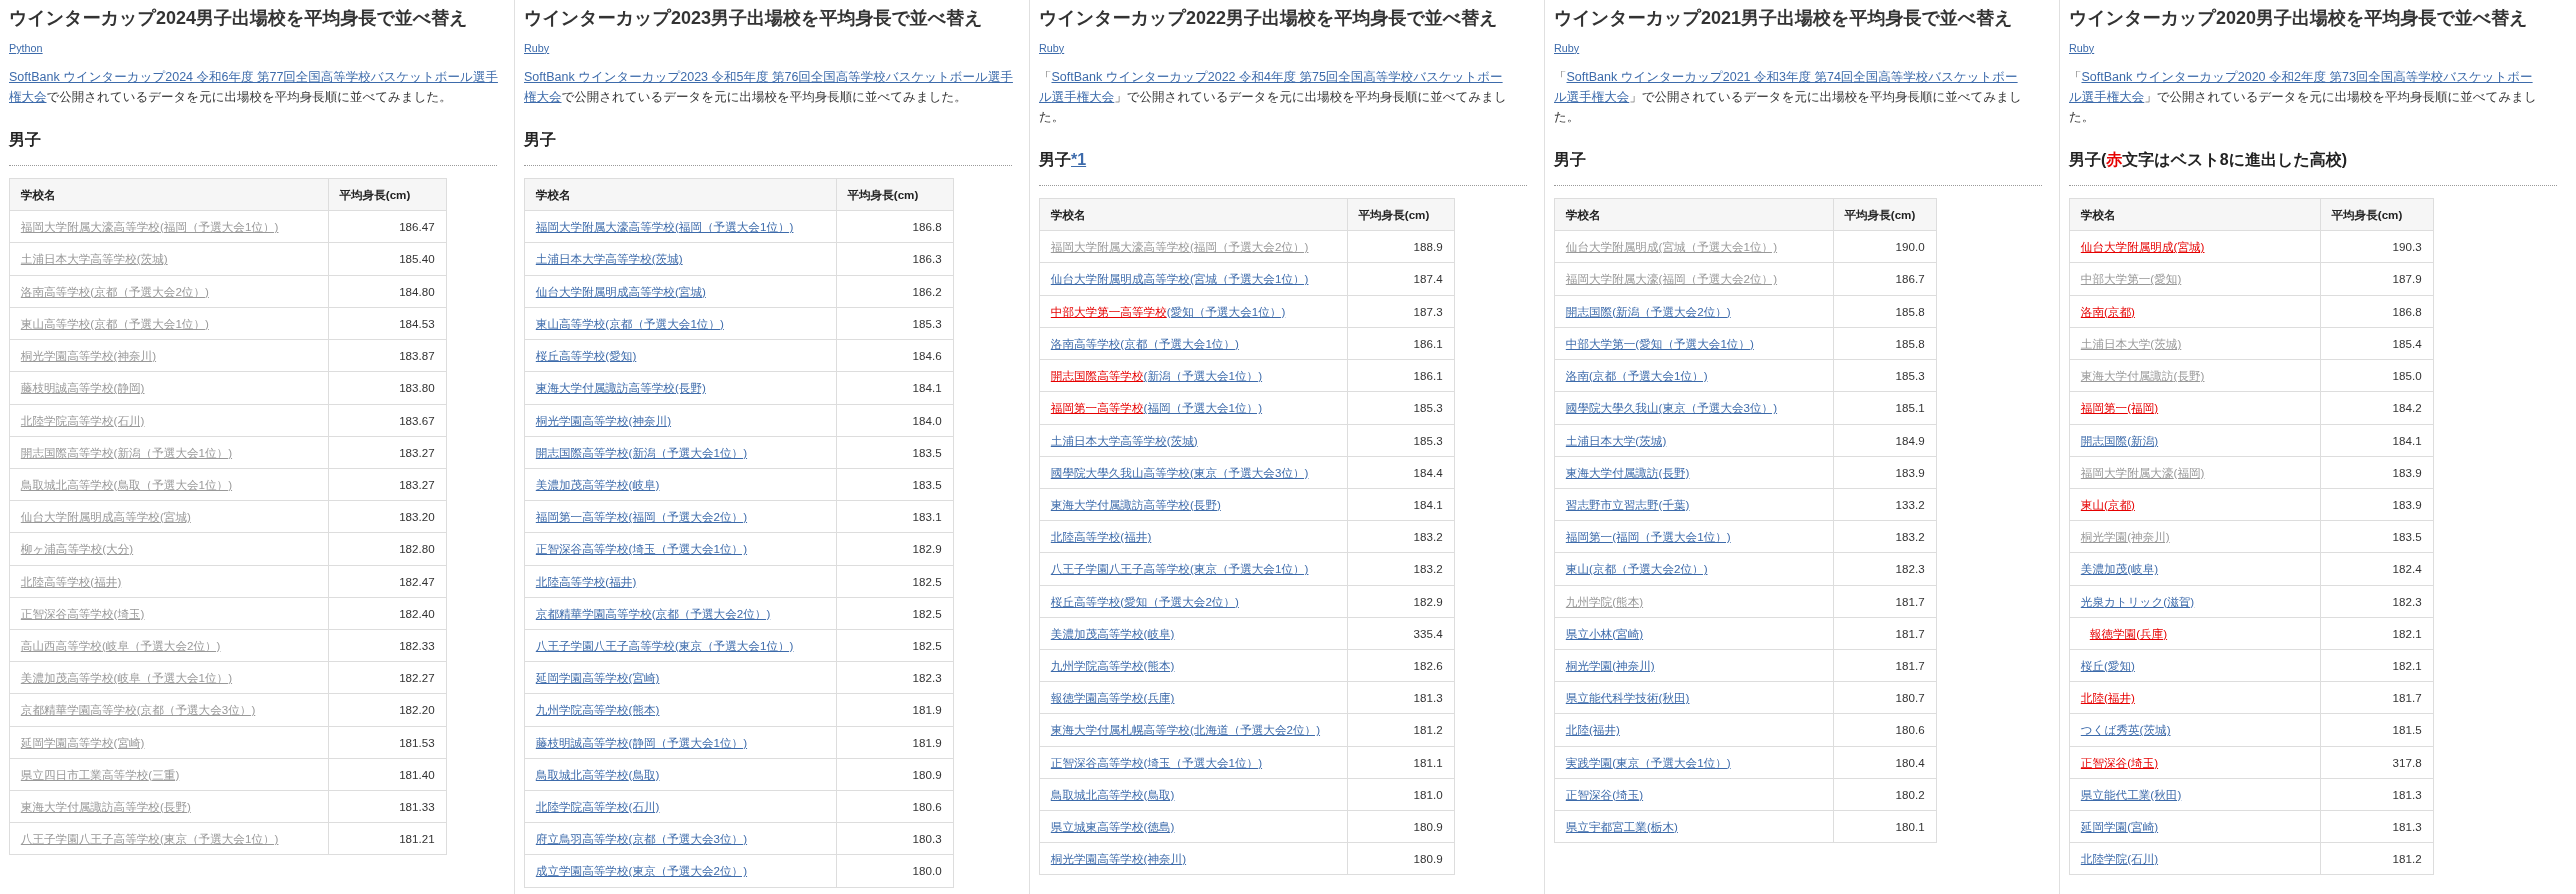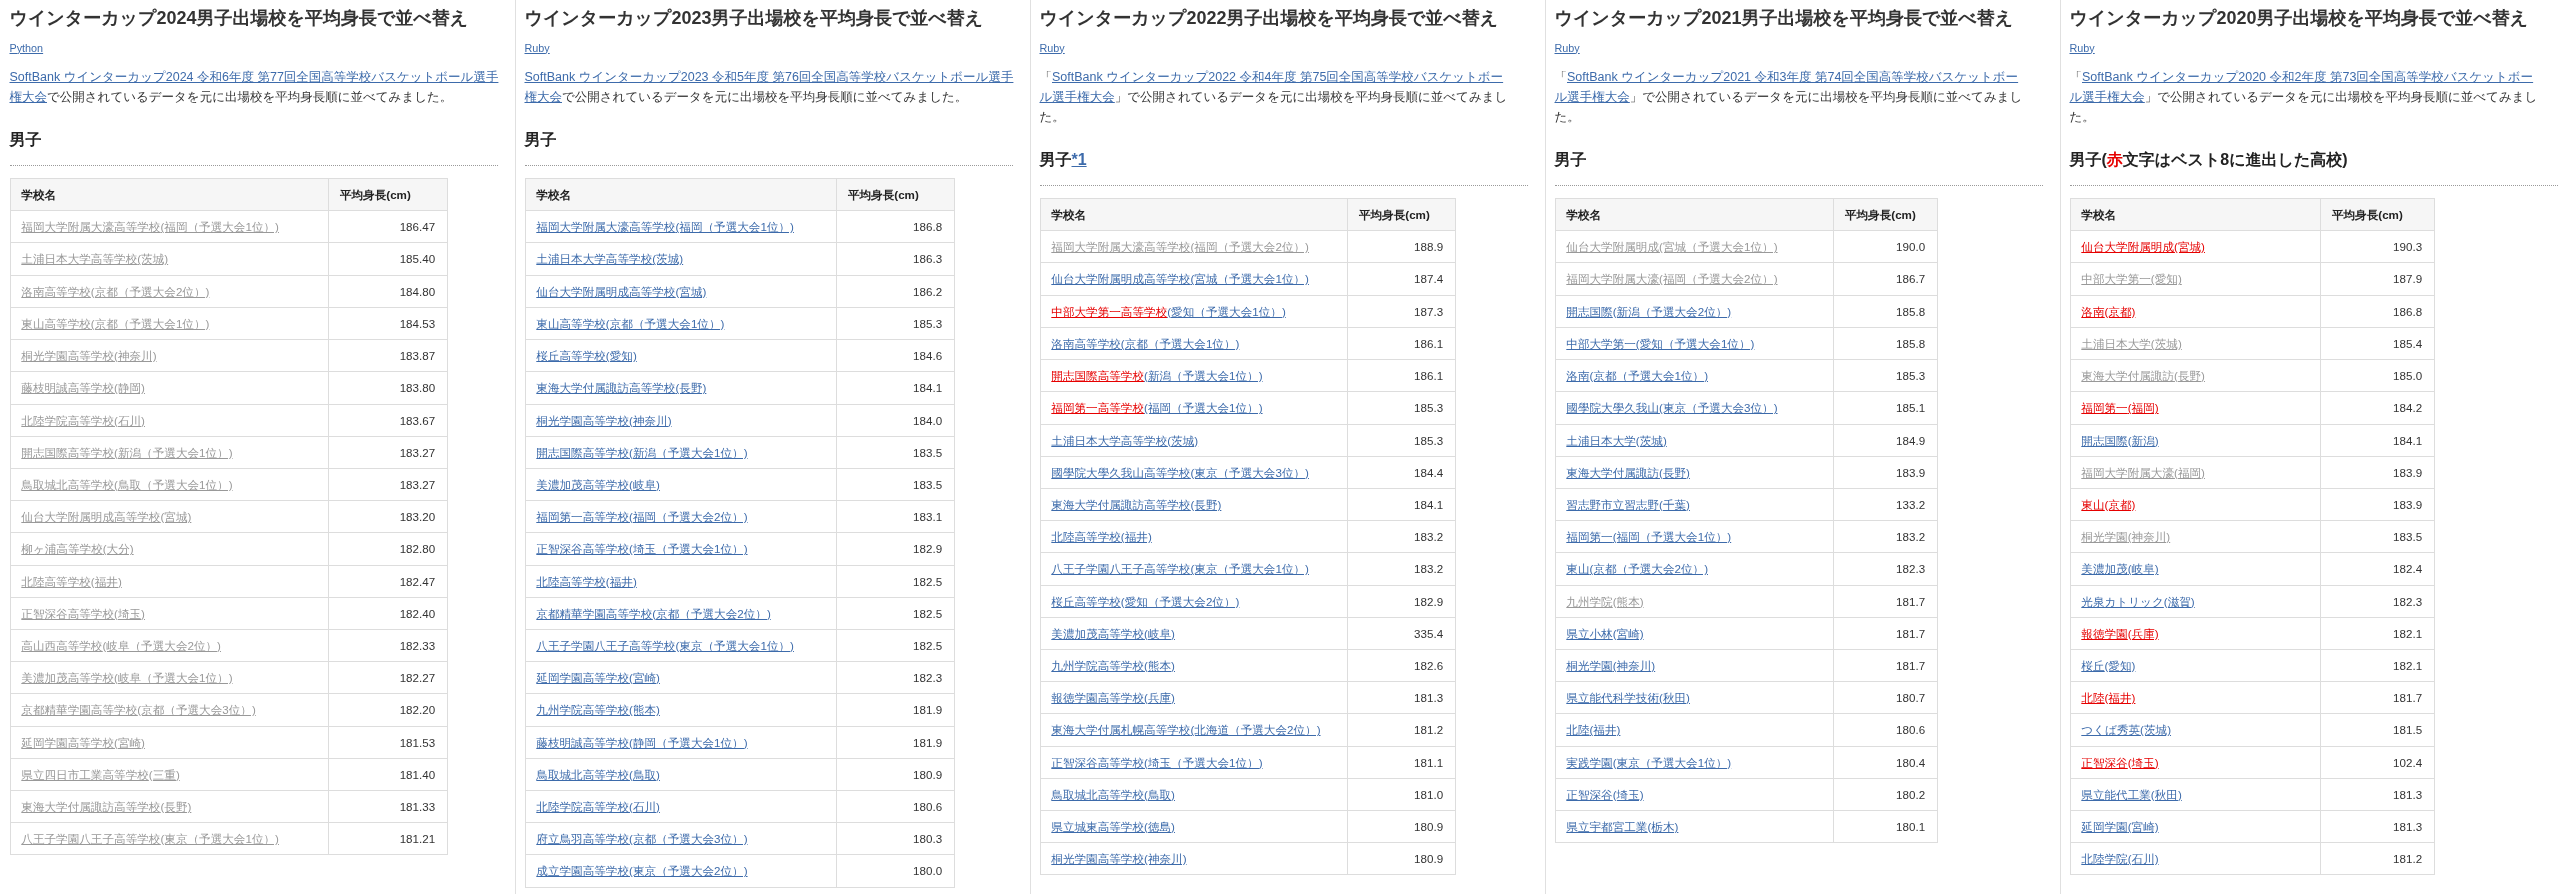--- a/index.html
+++ b/index.html
@@ -1,18 +1,18 @@
 <!DOCTYPE html>
 <html style="font-size:14.3px"><head>
 <meta charset="utf-8">
 <style>
   html,body{margin:0;padding:0;background:#fff;}
   body{width:2576px;height:894px;overflow:hidden;
        font-family:"Liberation Sans","DejaVu Sans",sans-serif;color:#333;}
-  .page{display:flex;width:2576px;height:632px;justify-content:center;}
+  .page{display:flex;width:2576px;height:632px;}
   .col{width:515px;height:894px;box-sizing:border-box;padding:5.4px 12.5px 0 9px;
        border-right:0.9px solid #e0e0e0;overflow:hidden;background:#fff;}
   .col:last-child{border-right:none;}
   .post-title{font-size:18px;line-height:23px;font-weight:bold;color:#333;
        margin:1.8px 0 0 0;white-space:nowrap;}
   .tag{display:inline-block;margin-top:11.6px;font-size:10.8px;line-height:12.5px;
        text-decoration:underline;cursor:pointer;}
   .desc{margin:12.5px 0 0 0;font-size:12.5px;line-height:20px;color:#333;width:491px;}
   .col.narrow-desc .desc{width:470px;}
   .desc a{text-decoration:underline;cursor:pointer;}
@@ -475,38 +475,38 @@
           </tr>
           <tr>
             <td class="school"><a style="color: rgb(61, 107, 171);">美濃加茂</a><a style="color: rgb(61, 107, 171);">(岐阜)</a></td>
             <td class="val">182.4</td>
           </tr>
           <tr>
             <td class="school"><a style="color: rgb(61, 107, 171);">光泉カトリック</a><a style="color: rgb(61, 107, 171);">(滋賀)</a></td>
             <td class="val">182.3</td>
           </tr>
           <tr>
-            <td class="school"><a style="color: rgb(230, 0, 0);">報徳学園</a><a style="color: rgb(230, 0, 0);">(兵庫)</a></td>
+            <td class="school"><a style="color: rgb(230, 0, 0); margin-left: 9px;">報徳学園</a><a style="color: rgb(230, 0, 0);">(兵庫)</a></td>
             <td class="val">182.1</td>
           </tr>
           <tr>
             <td class="school"><a style="color: rgb(61, 107, 171);">桜丘</a><a style="color: rgb(61, 107, 171);">(愛知)</a></td>
             <td class="val">182.1</td>
           </tr>
           <tr>
             <td class="school"><a style="color: rgb(230, 0, 0);">北陸</a><a style="color: rgb(230, 0, 0);">(福井)</a></td>
             <td class="val">181.7</td>
           </tr>
           <tr>
             <td class="school"><a style="color: rgb(61, 107, 171);">つくば秀英</a><a style="color: rgb(61, 107, 171);">(茨城)</a></td>
             <td class="val">181.5</td>
           </tr>
           <tr>
             <td class="school"><a style="color: rgb(230, 0, 0);">正智深谷</a><a style="color: rgb(230, 0, 0);">(埼玉)</a></td>
-            <td class="val">102.4</td>
+            <td class="val">317.8</td>
           </tr>
           <tr>
             <td class="school"><a style="color: rgb(61, 107, 171);">県立能代工業</a><a style="color: rgb(61, 107, 171);">(秋田)</a></td>
             <td class="val">181.3</td>
           </tr>
           <tr>
             <td class="school"><a style="color: rgb(61, 107, 171);">延岡学園</a><a style="color: rgb(61, 107, 171);">(宮崎)</a></td>
             <td class="val">181.3</td>
           </tr>
           <tr>

